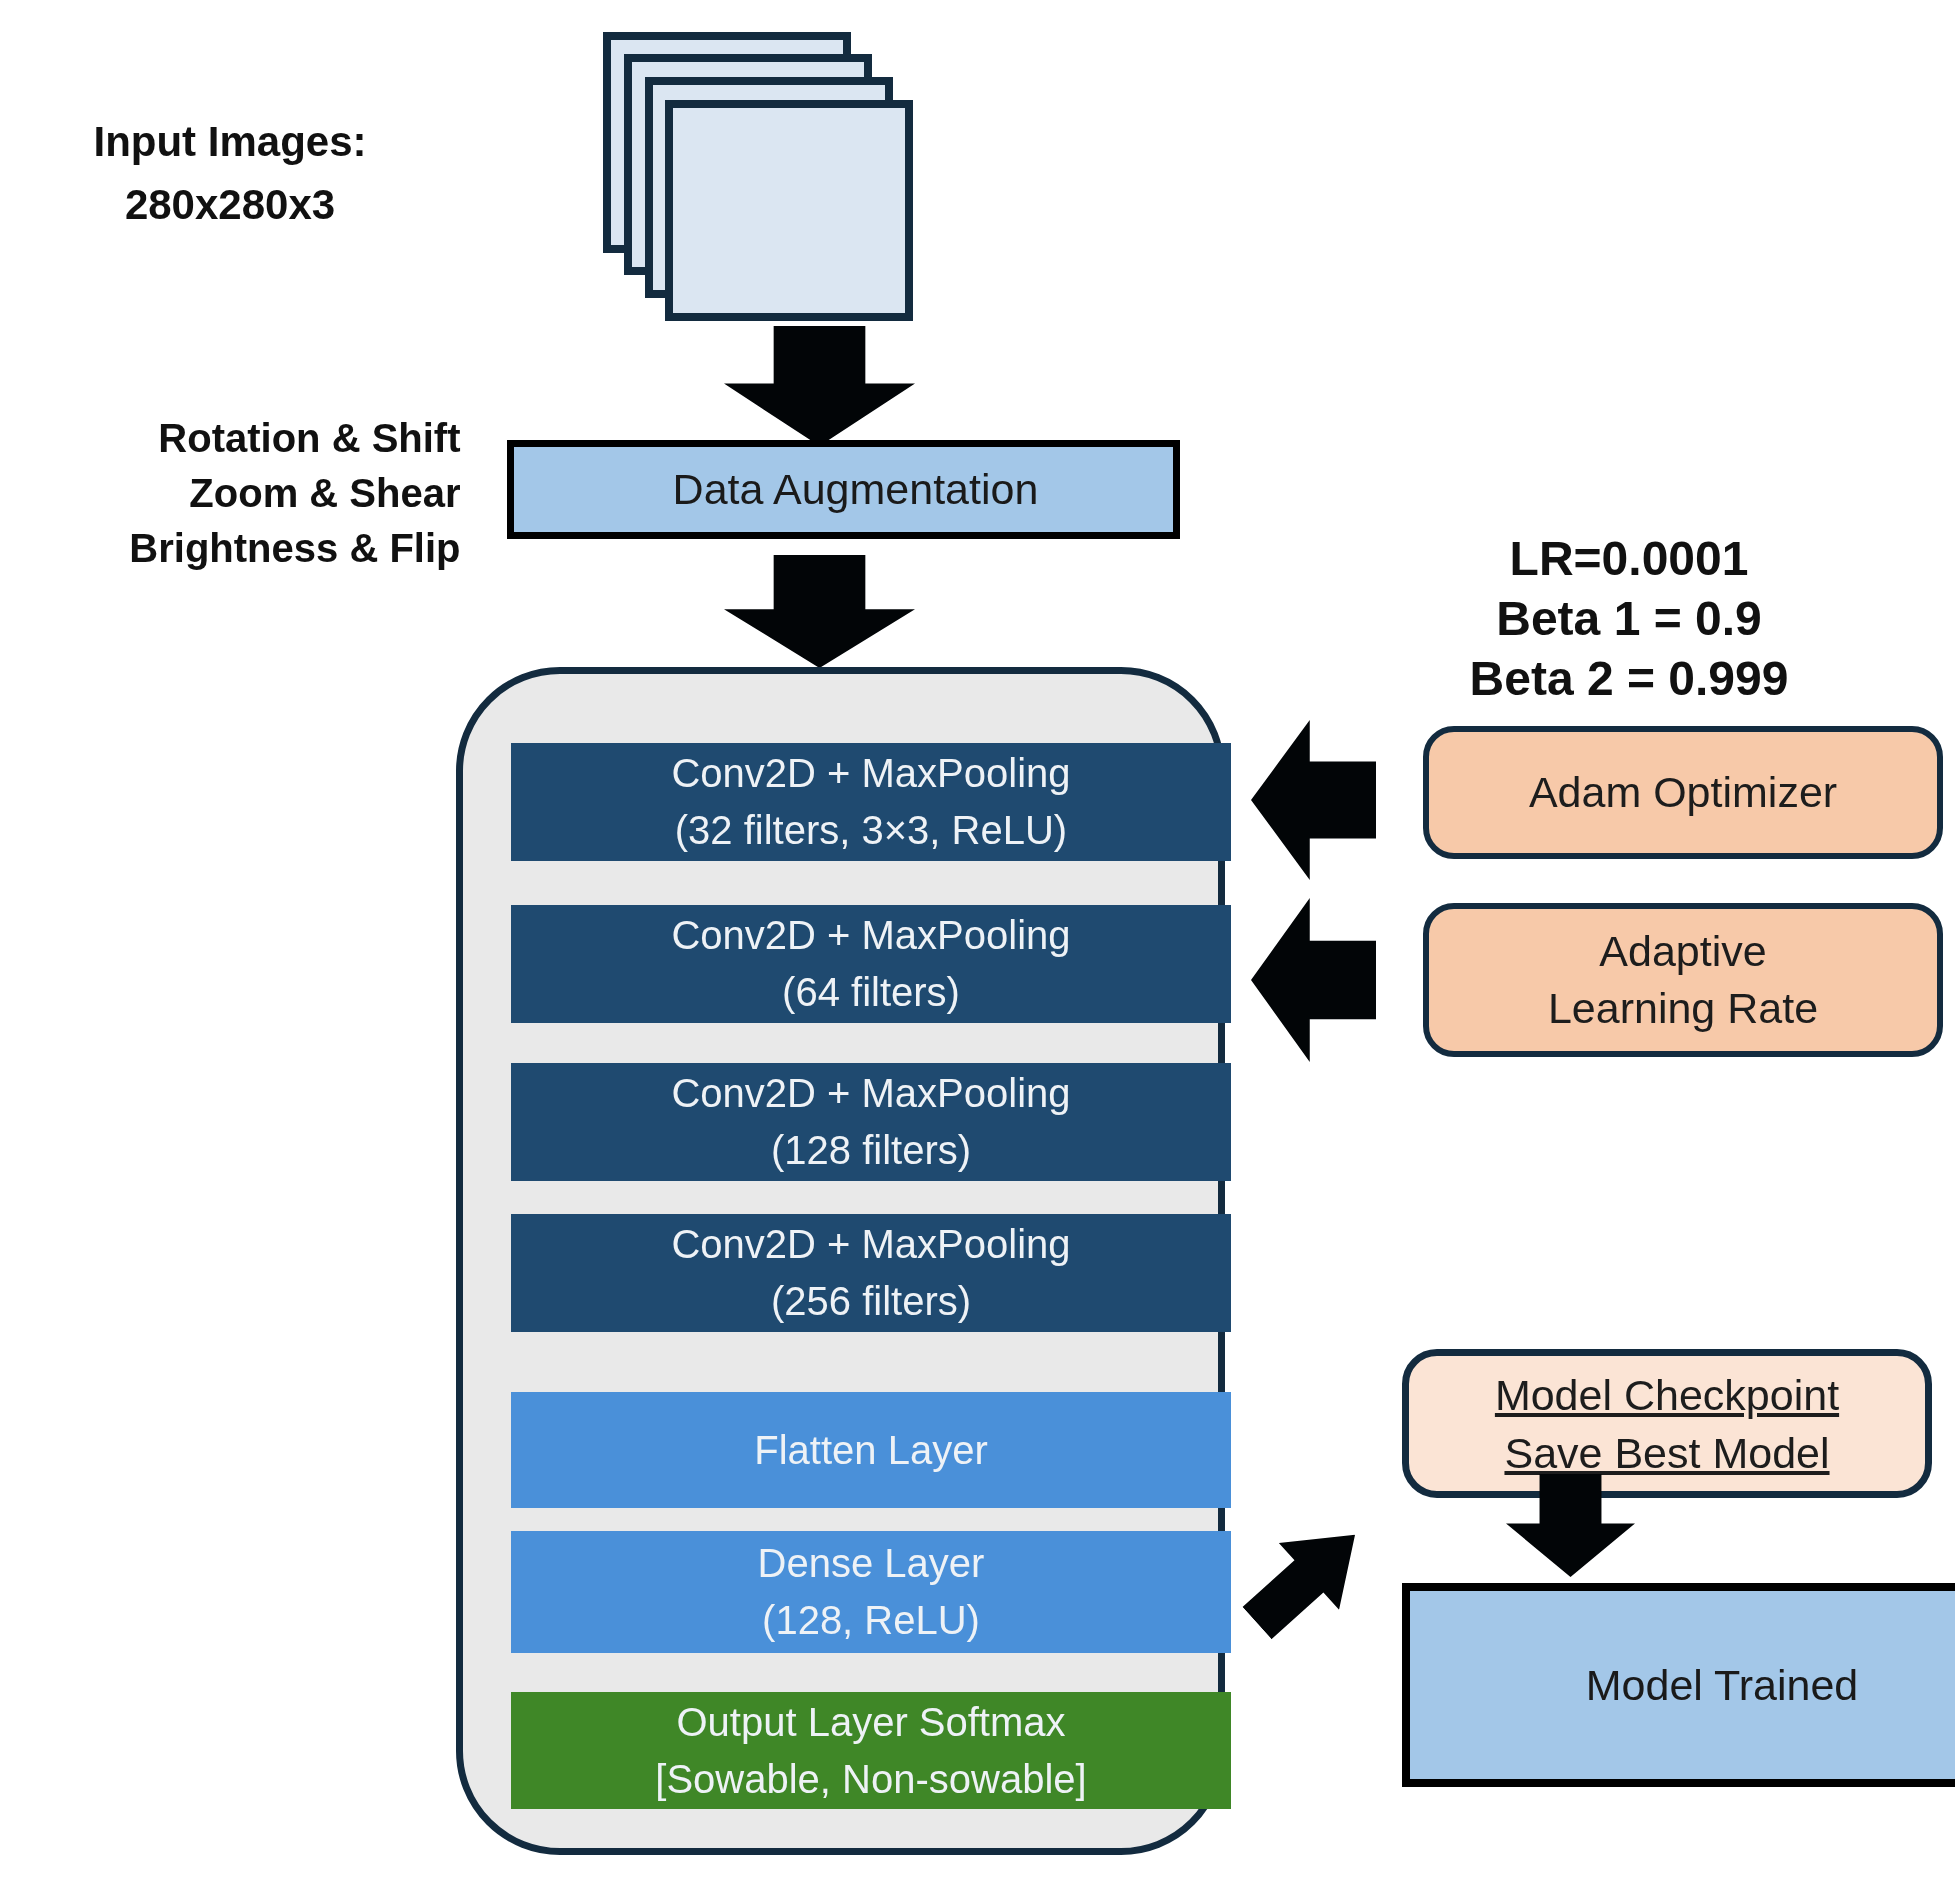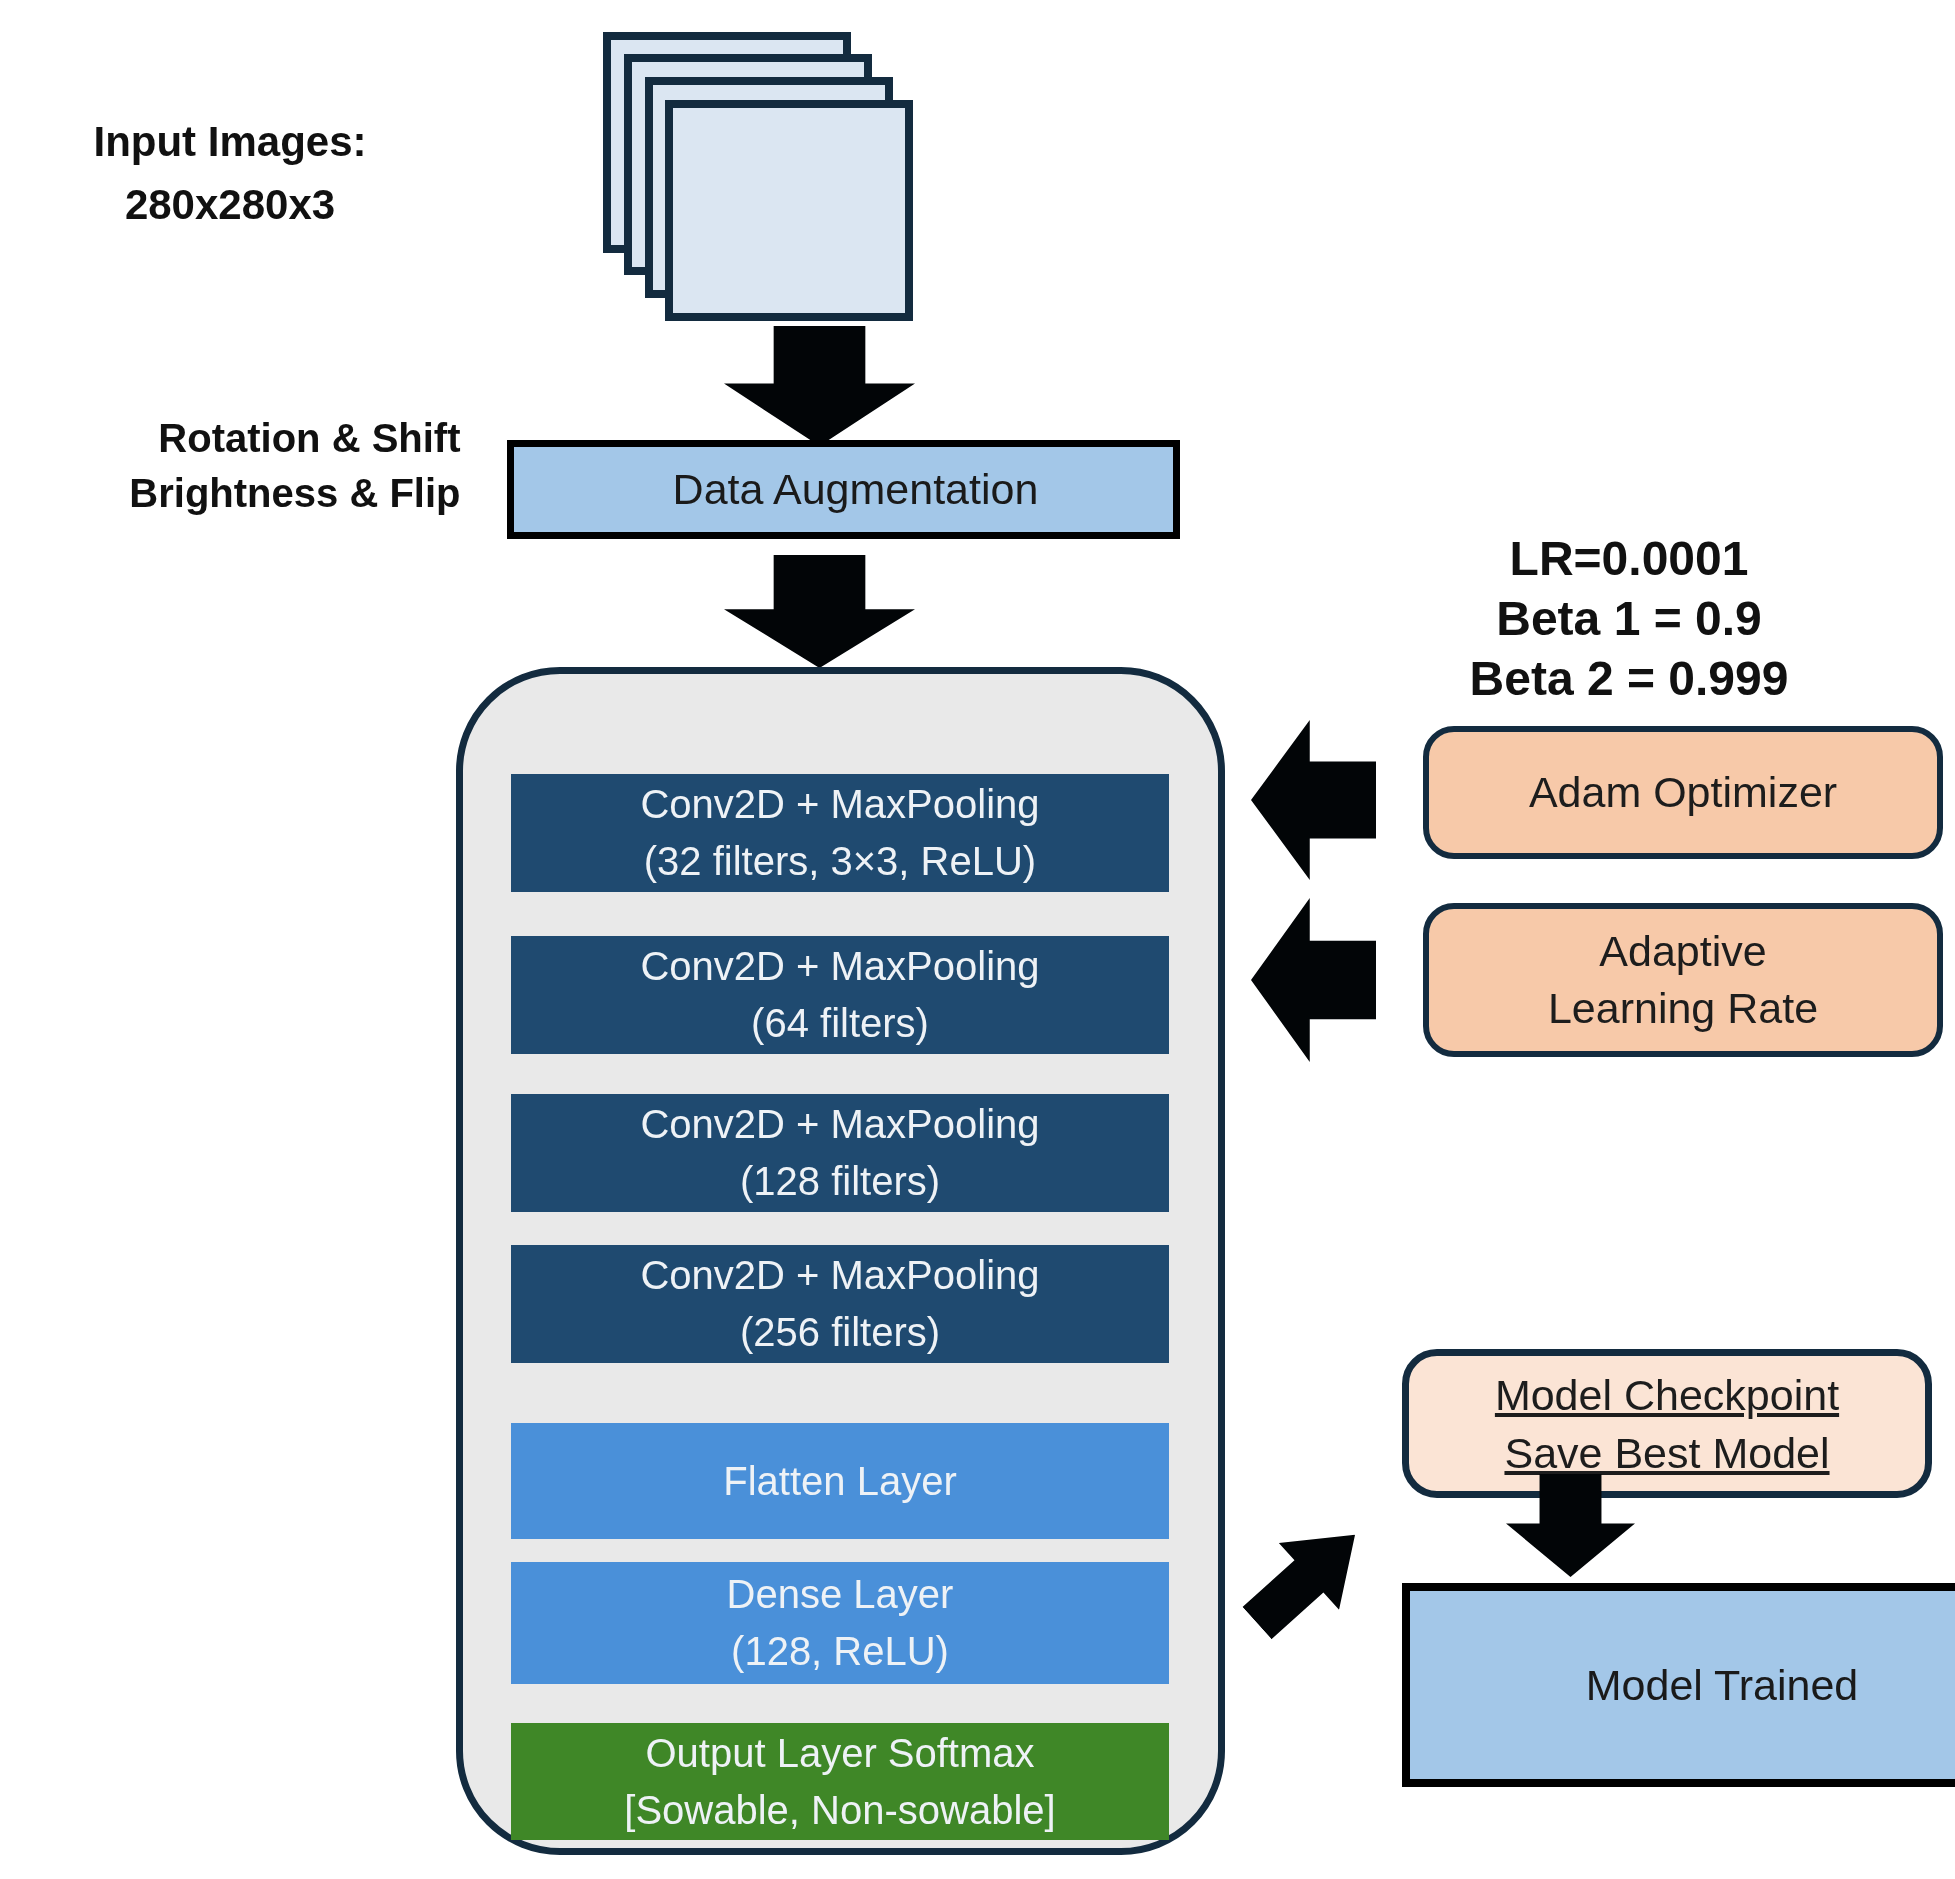--- a/index.html
+++ b/index.html
@@ -68,24 +68,23 @@
     font-size: 43px; color: #1a1a1a; padding-left: 24px;
   }
   .cnn-container {
     left: 456px; top: 667px; width: 769px; height: 1188px;
     background: #e9e9e9;
     border: 7px solid #132b3f;
     border-radius: 104px;
     box-sizing: border-box;
   }
   .layer {
-    left: 511px; width: 658px;
+    left: 511px; width: 720px;
     font-size: 40px; line-height: 57px;
     color: #eef2f6;
-    margin-top: 31px;
   }
   .layer-navy  { background: #1f4a70; }
   .layer-blue  { background: #4a90d9; }
   .layer-green { background: #3f8727; }
   .ly-conv1   { top: 743px; height: 118px; }
   .ly-conv2   { top: 905px; height: 118px; }
   .ly-conv3   { top: 1063px; height: 118px; }
   .ly-conv4   { top: 1214px; height: 118px; }
   .ly-flatten { top: 1392px; height: 116px; }
   .ly-dense   { top: 1531px; height: 122px; }
@@ -127,20 +126,21 @@
     <div class="sheet" style="left:4.9px;  top:3.5px;"></div>
     <div class="sheet" style="left:26px; top:26.4px;"></div>
     <div class="sheet" style="left:47px; top:49px;"></div>
     <div class="sheet" style="left:67px; top:72px;"></div>
   </div>
 
   <div class="abs arrow arrow-down" style="left:724px; top:326px; width:191px; height:120px;"></div>
 
   <div class="abs side-label lbl-aug">
     <div>Rotation &amp; Shift</div>
+    <div>Zoom &amp; Shear</div>
     <div>Brightness &amp; Flip</div>
   </div>
 
   <div class="abs box box-data-aug">
     <div>Data Augmentation</div>
   </div>
 
   <div class="abs arrow arrow-down" style="left:724px; top:555px; width:191px; height:113px;"></div>
 
   <div class="abs side-label lbl-params">

